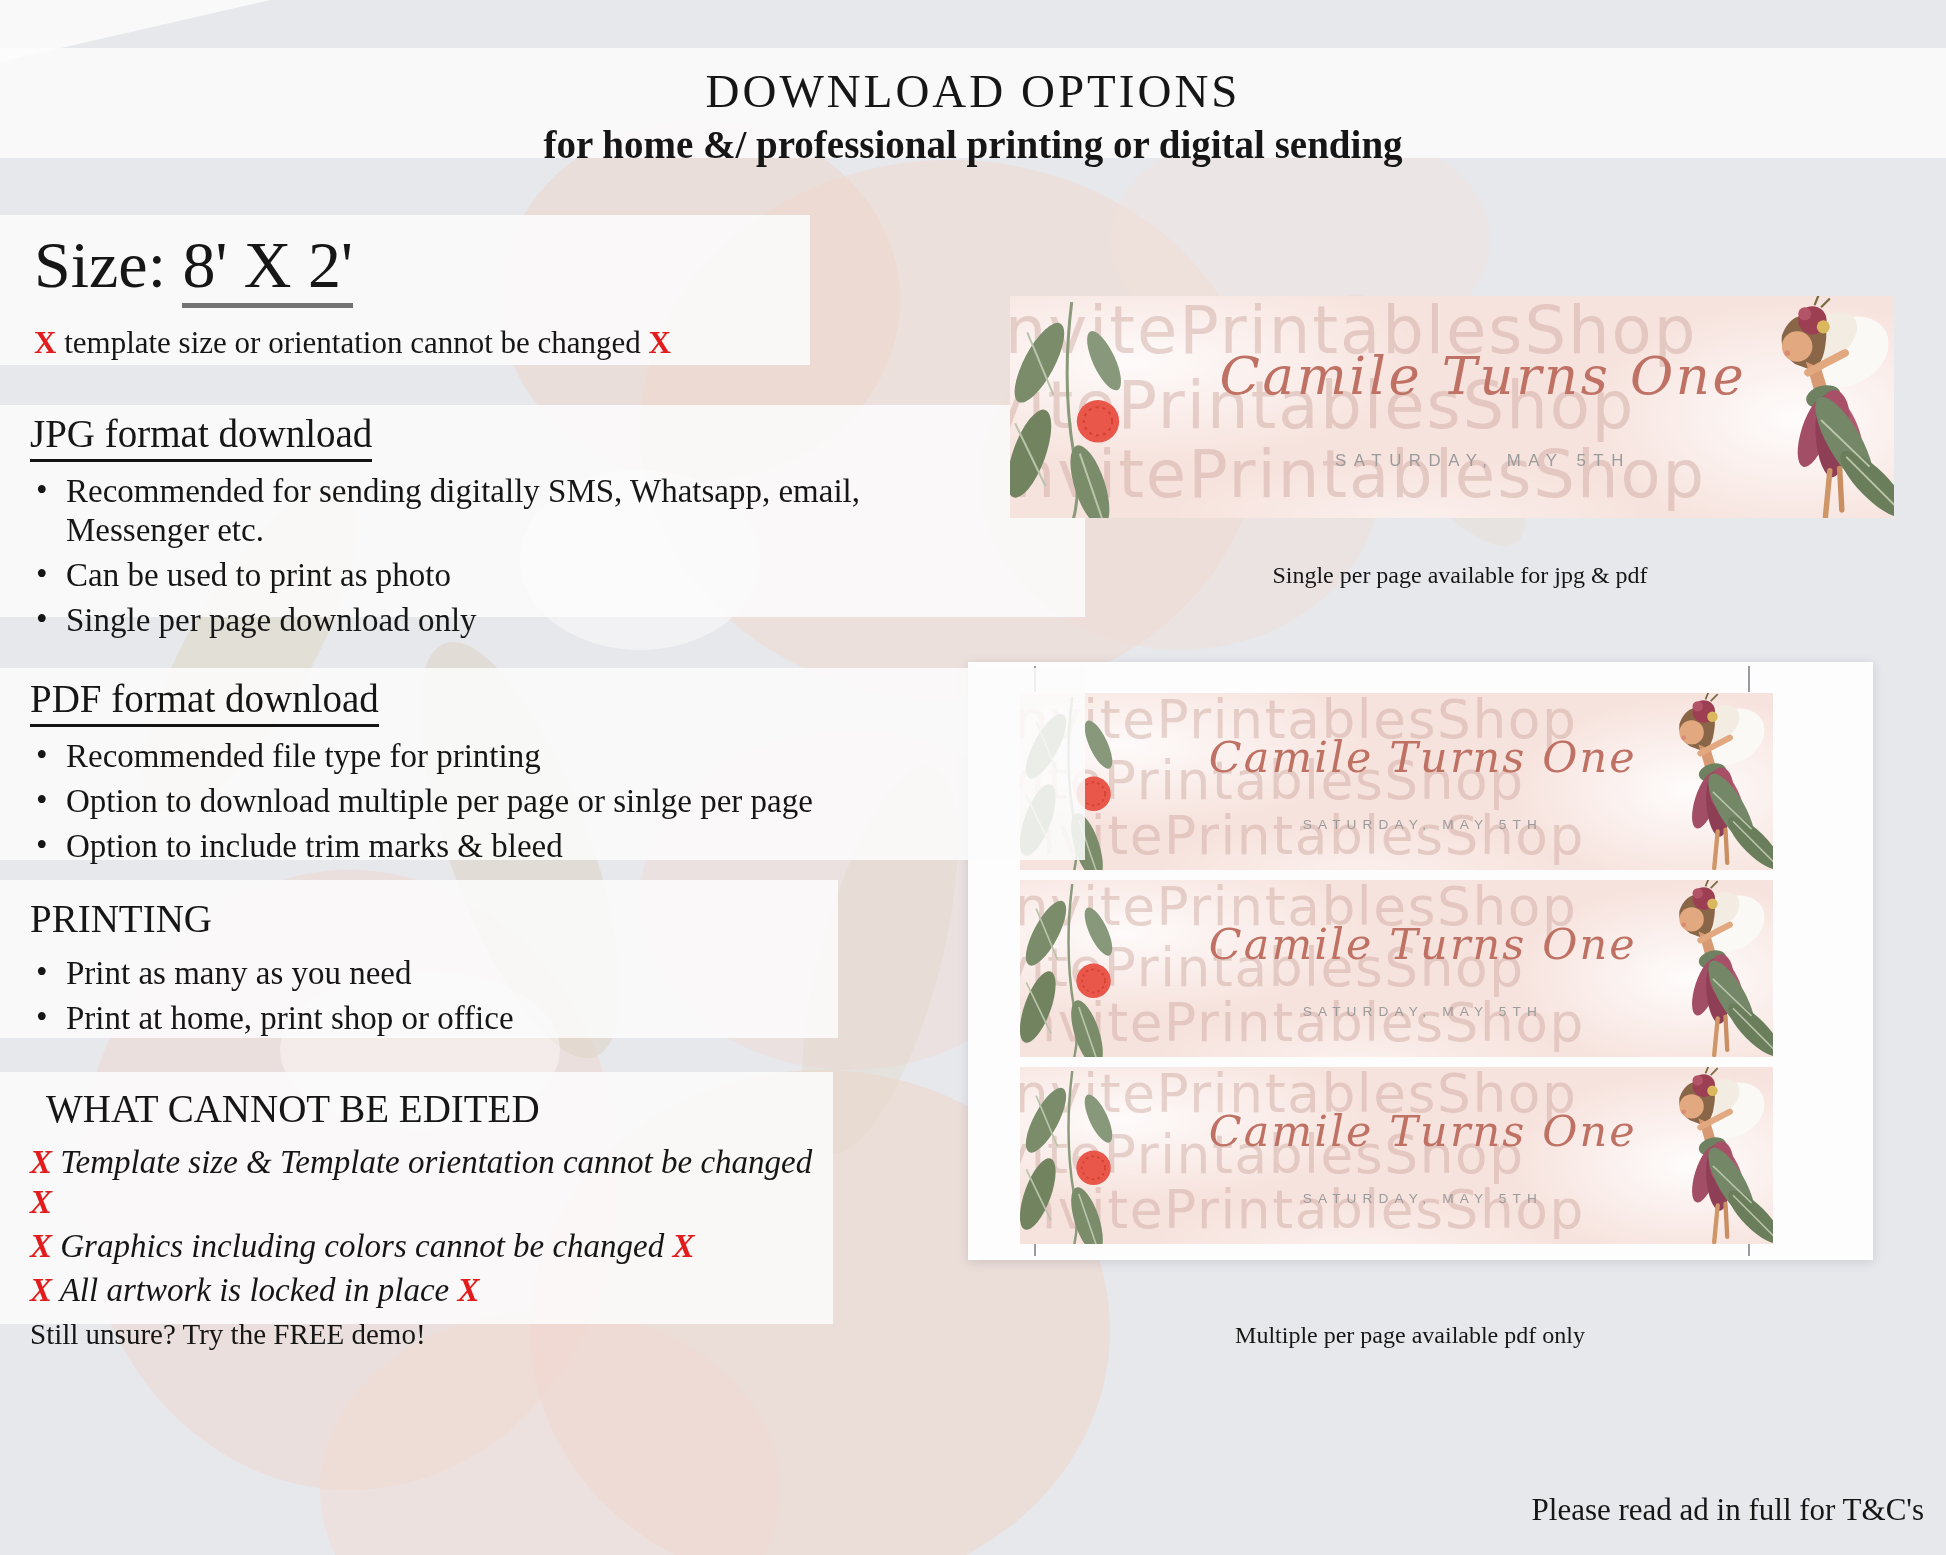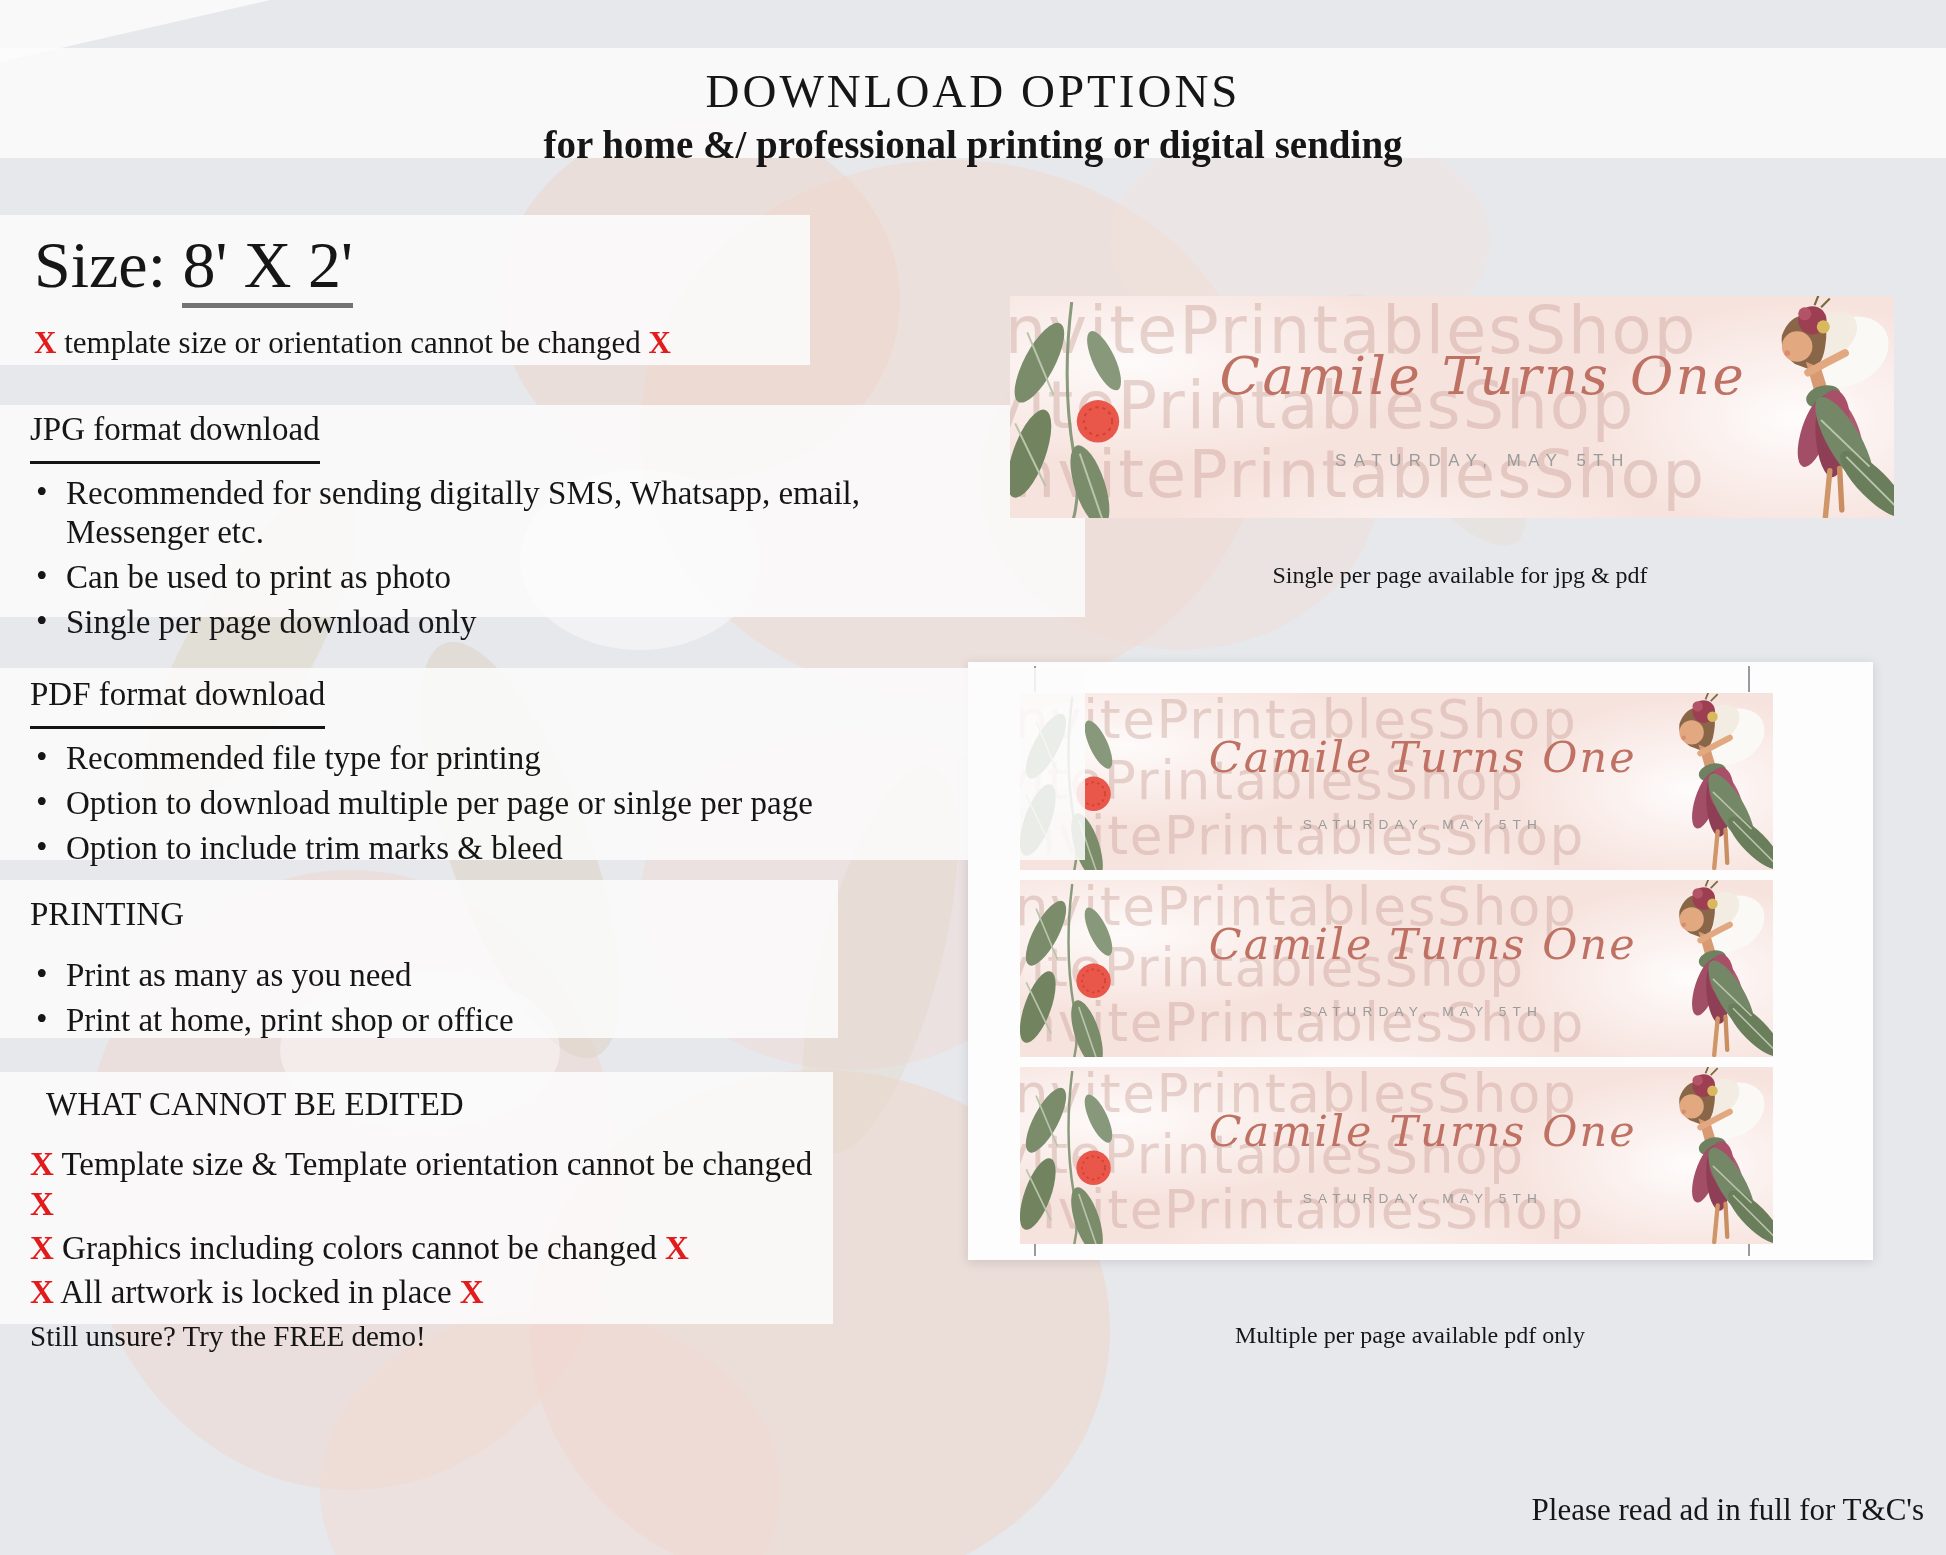--- a/index.html
+++ b/index.html
@@ -14,27 +14,27 @@
   #hdr-sub{font-size:39px;font-weight:bold;margin-top:4px;}
   #band-size{top:215px;width:810px;height:150px;padding:14px 0 0 34px;}
   .size-line{font-size:66px;line-height:72px;}
   .size-underline{border-bottom:5px solid #737373;padding-bottom:2px;}
   .size-note{font-size:31px;margin-top:24px;font-family:Liberation Serif, serif;}
   .redx{color:#e21c1c;font-weight:bold;}
   #band-jpg{top:405px;width:1085px;height:212px;padding:6px 0 0 30px;}
   #band-pdf{top:668px;width:1085px;height:192px;padding:8px 0 0 30px;}
   #band-printing{top:880px;width:838px;height:158px;padding:16px 0 0 30px;}
   #band-cannot{top:1072px;width:833px;height:252px;padding:14px 0 0 30px;}
-  .sec-title{font-size:33px;display:inline-block;border-bottom:3px solid #141414;padding-bottom:13px;}
+  .sec-title{font-size:39px;display:inline-block;border-bottom:3px solid #141414;padding-bottom:3px;}
   .sec-title.nounder{border-bottom:none;}
   .blist{list-style:none;margin:10px 0 0 0;padding:0;font-size:33px;line-height:39px;}
   .blist li{position:relative;padding-left:36px;margin-bottom:6px;max-width:900px;}
   .blist li .bdot{position:absolute;left:6px;top:-1px;}
   .xlist{margin:8px 0 0 0;font-size:33px;line-height:40px;}
-  .xlist .xrow{margin-bottom:4px;}
+  .xlist .xrow{margin-bottom:4px;font-style:italic;}
   #cannot-title{padding-left:16px;}
   .plainrow{font-size:29px;margin-top:2px;}
   
   .caption{position:absolute;text-align:center;font-size:24px;z-index:2;}
   #caption-single{left:1060px;top:562px;width:800px;}
   #caption-multiple{left:960px;top:1322px;width:900px;}
   #terms-note{position:absolute;right:22px;top:1492px;font-size:31px;z-index:2;}
   #page-preview{position:absolute;left:968px;top:662px;width:905px;height:598px;background:#fdfdfd;
                 box-shadow:0 2px 10px rgba(80,80,90,.18);z-index:1;}
   .trim{position:absolute;width:2px;height:26px;background:#9a9aa0;}

